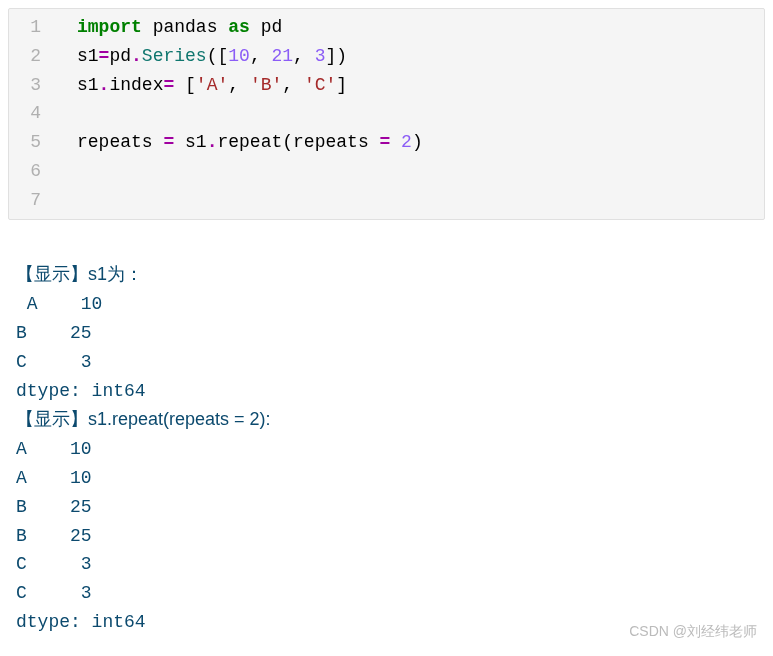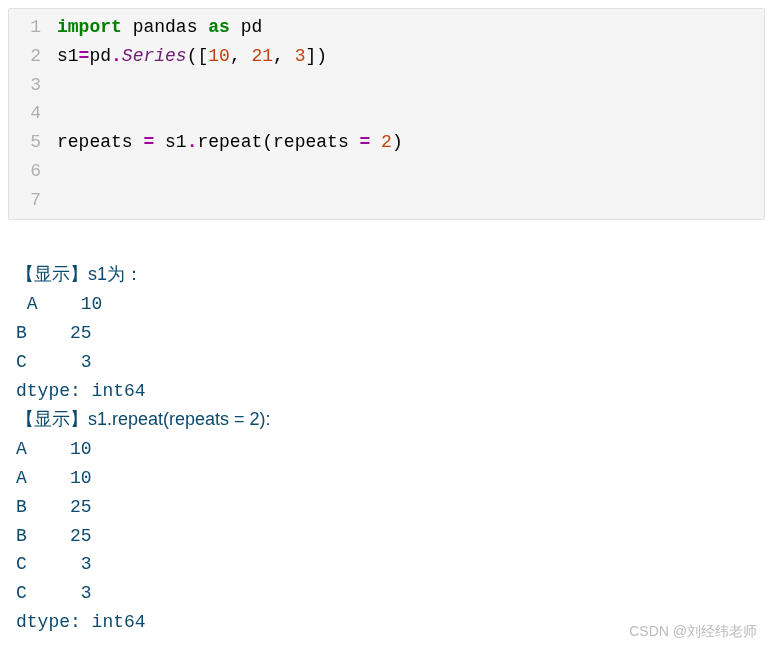--- a/index.html
+++ b/index.html
@@ -26,26 +26,27 @@
     .gutter {
       width: 44px;
       text-align: right;
       color: #b0b0b0;
       padding-right: 16px;
       user-select: none;
       flex-shrink: 0;
     }
     .code-content {
       white-space: pre;
+      margin-left: 20px;
     }
     .kw { color: #008000; font-weight: bold; }
     .nm { color: #000; }
     .op { color: #a000a0; font-weight: bold; }
-    .cls { color: #701a75; font-style: italic; }
-    .num { color: #c2410c; }
+    .cls { color: #0f766e; }
+    .num { color: #8b5cf6; }
     .str { color: #a52a2a; }
     .strcn { color: #a52a2a; font-family: 'Microsoft YaHei', sans-serif, Consolas; }
     .output {
       font-family: Consolas, Monaco, 'Courier New', monospace;
       padding: 4px 8px;
       white-space: pre;
       color: #0c4a6e;
     }
     .output .cn { font-family: 'Microsoft YaHei', sans-serif; }
     .watermark {
@@ -65,20 +66,21 @@
       <div class="code-line">
         <span class="gutter">1</span>
         <span class="code-content"><span class="kw">import</span><span class="nm"> </span><span class="nm">pandas </span><span class="kw">as</span><span class="nm"> pd</span></span>
       </div>
       <div class="code-line">
         <span class="gutter">2</span>
         <span class="code-content"><span class="nm">s1</span><span class="op">=</span><span class="nm">pd</span><span class="op">.</span><span class="cls">Series</span><span class="nm">([</span><span class="num">10</span><span class="nm">, </span><span class="num">21</span><span class="nm">, </span><span class="num">3</span><span class="nm">])</span></span>
       </div>
       <div class="code-line">
         <span class="gutter">3</span>
+        <span class="code-content"><span class="nm">s1</span><span class="op">.</span><span class="nm">index</span><span class="op">= </span><span class="nm">[</span><span class="str">'A'</span><span class="nm">, </span><span class="str">'B'</span><span class="nm">, </span><span class="str">'C'</span><span class="nm">]</span></span>
       </div>
       <div class="code-line">
         <span class="gutter">4</span>
       </div>
       <div class="code-line">
         <span class="gutter">5</span>
         <span class="code-content"><span class="nm">repeats </span><span class="op">=</span><span class="nm"> s1</span><span class="op">.</span><span class="nm">repeat(repeats </span><span class="op">=</span><span class="nm"> </span><span class="num">2</span><span class="nm">)</span></span>
       </div>
       <div class="code-line">
         <span class="gutter">6</span>

